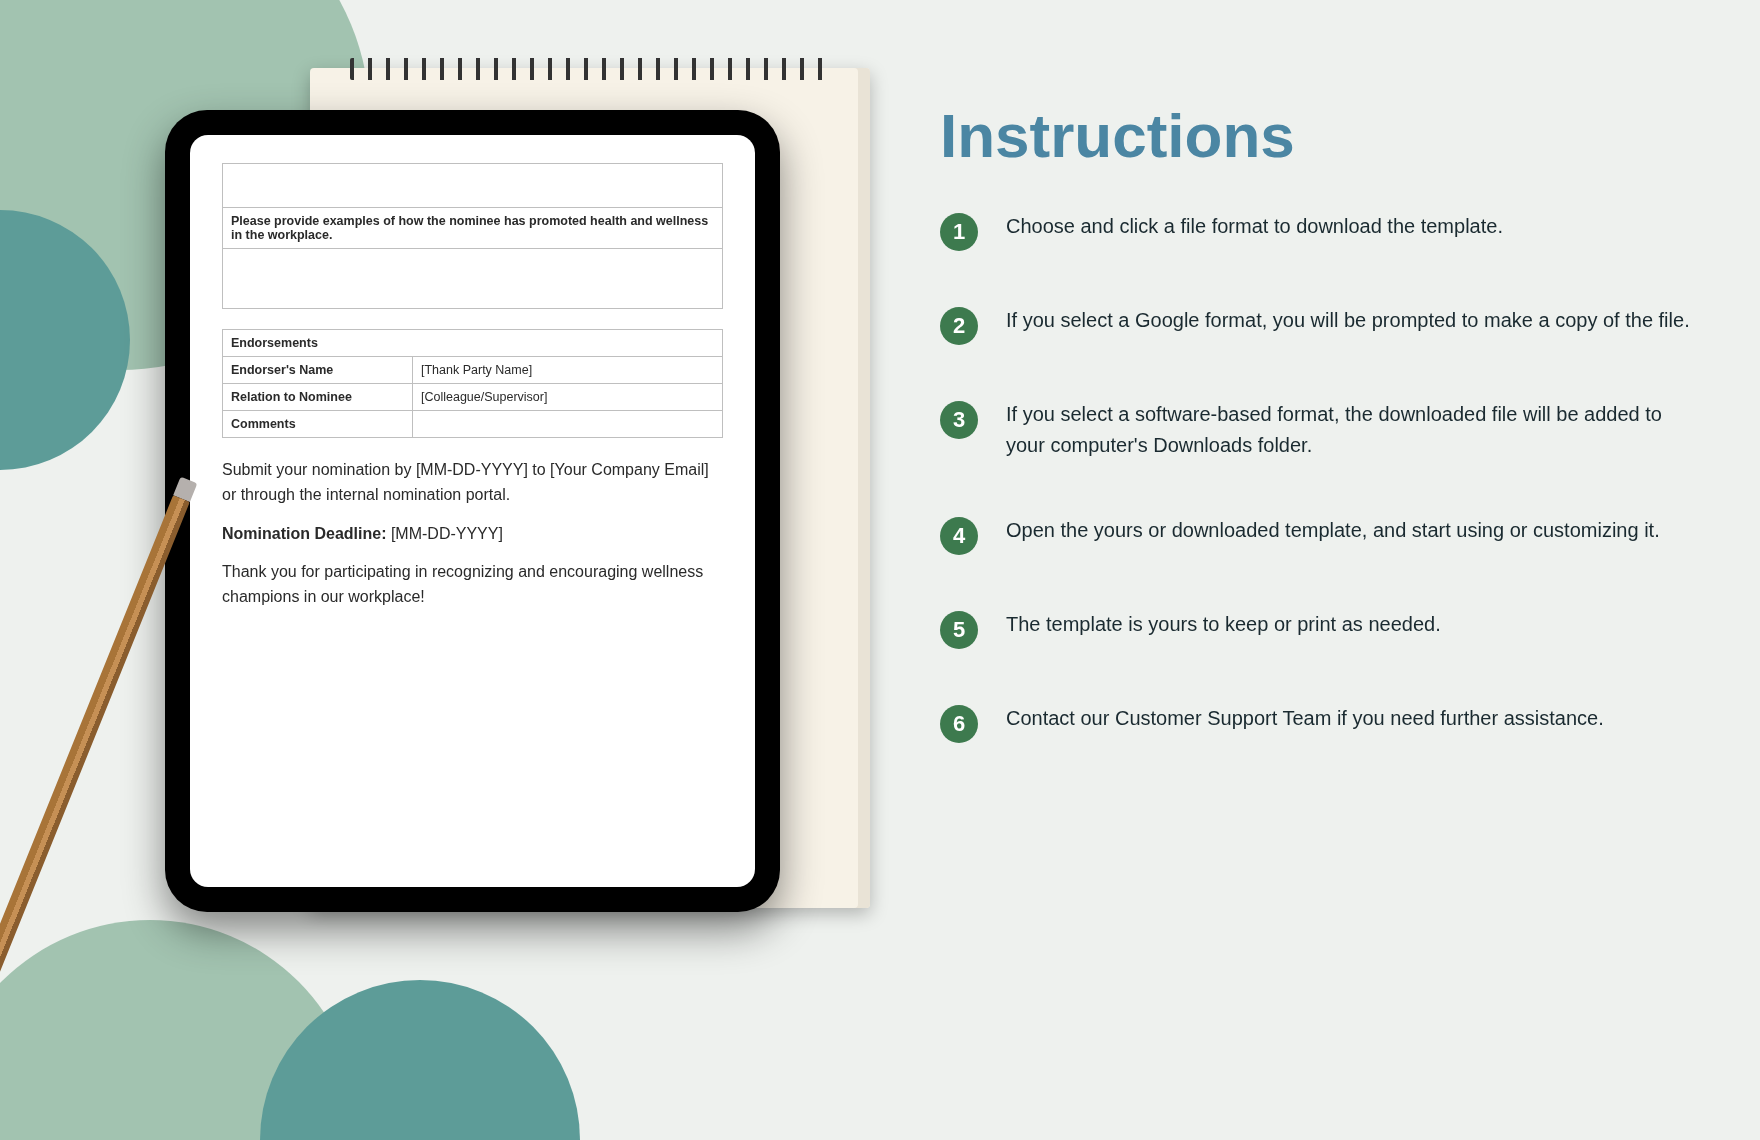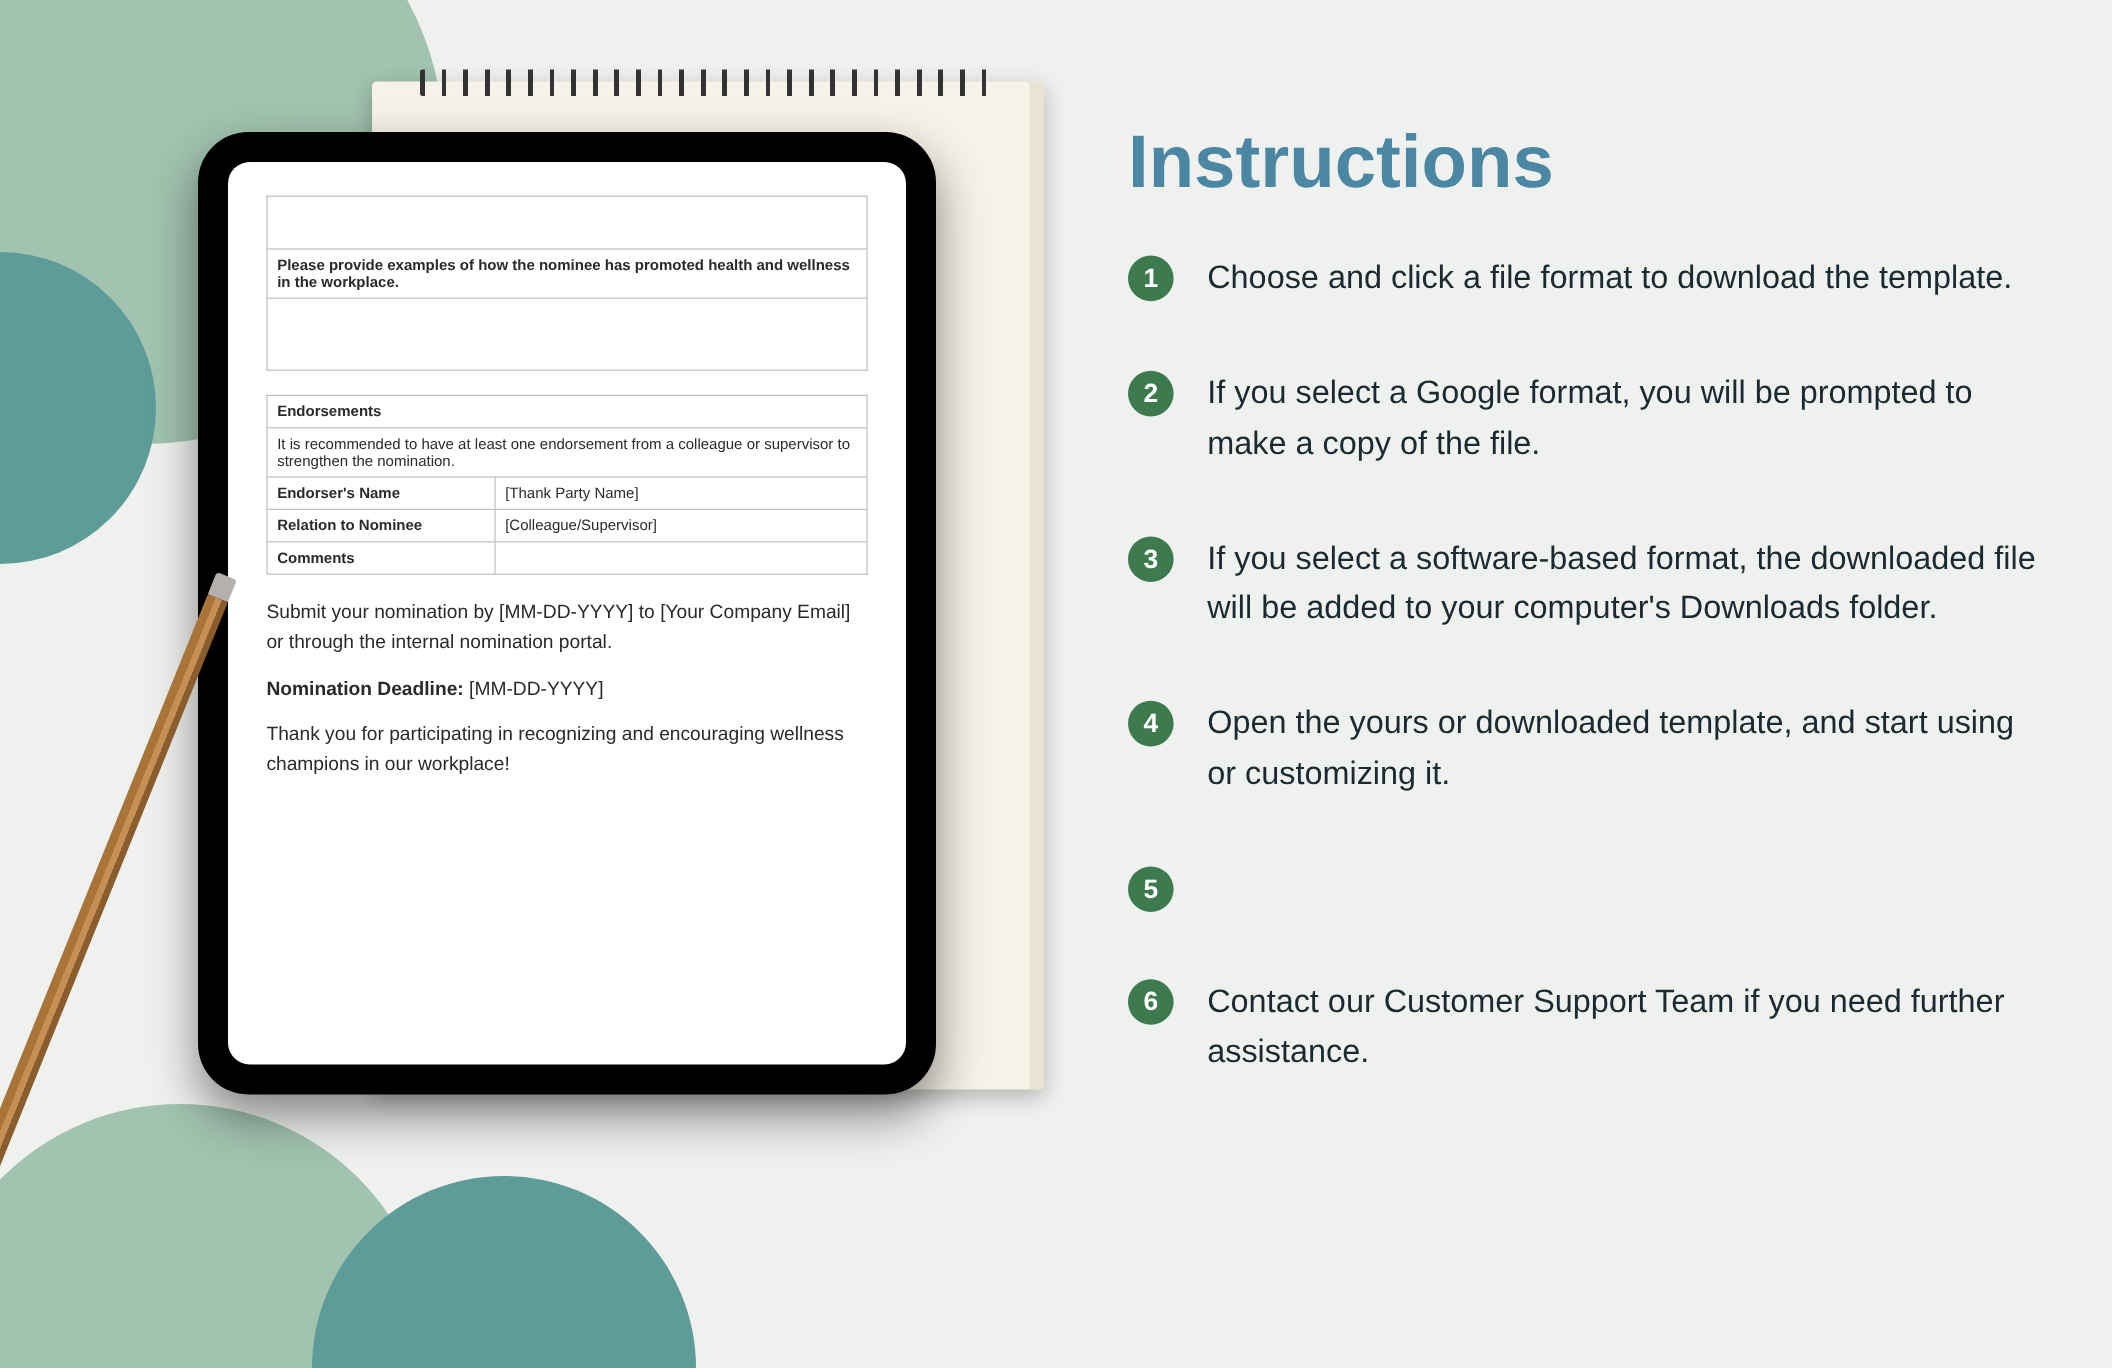--- a/index.html
+++ b/index.html
@@ -162,21 +162,21 @@
     color: #fff;
     font-weight: 700;
     font-size: 22px;
     display: flex;
     align-items: center;
     justify-content: center;
     flex-shrink: 0;
     margin-top: 2px;
   }
   .step-text {
-    font-size: 27px;
+    font-size: 20px;
     line-height: 1.55;
     color: #1a2a30;
   }
 </style>
 </head>
 <body>
 
 <div class="circle-big"></div>
 <div class="circle-small"></div>
 <div class="circle-bot1"></div>
@@ -198,23 +198,20 @@
       <tr class="tall-empty">
             <td></td>
           </tr>
     </tbody>
       </table>
 
     <table>
       <tbody>
           <tr>
             <td class="section-header" colspan="2">Endorsements</td>
-          </tr>
-      <tr>
-            <td colspan="2">It is recommended to have at least one endorsement from a colleague or supervisor to strengthen the nomination.</td>
           </tr>
       <tr>
         <td class="label-cell">Endorser's Name</td>
         <td>[Thank Party Name]</td>
       </tr>
       <tr>
         <td class="label-cell">Relation to Nominee</td>
         <td>[Colleague/Supervisor]</td>
       </tr>
       <tr>
@@ -253,18 +250,19 @@
   <div class="step">
     <div class="step-num">3</div>
     <div class="step-text">If you select a software-based format, the downloaded file will be added to your computer's Downloads folder.</div>
   </div>
   <div class="step">
     <div class="step-num">4</div>
     <div class="step-text">Open the yours or downloaded template, and start using or customizing it.</div>
   </div>
   <div class="step">
     <div class="step-num">5</div>
+    <div class="step-text">The template is yours to keep or print as needed.</div>
   </div>
   <div class="step">
     <div class="step-num">6</div>
     <div class="step-text">Contact our Customer Support Team if you need further assistance.</div>
   </div>
 </div>
 
 </body></html>

